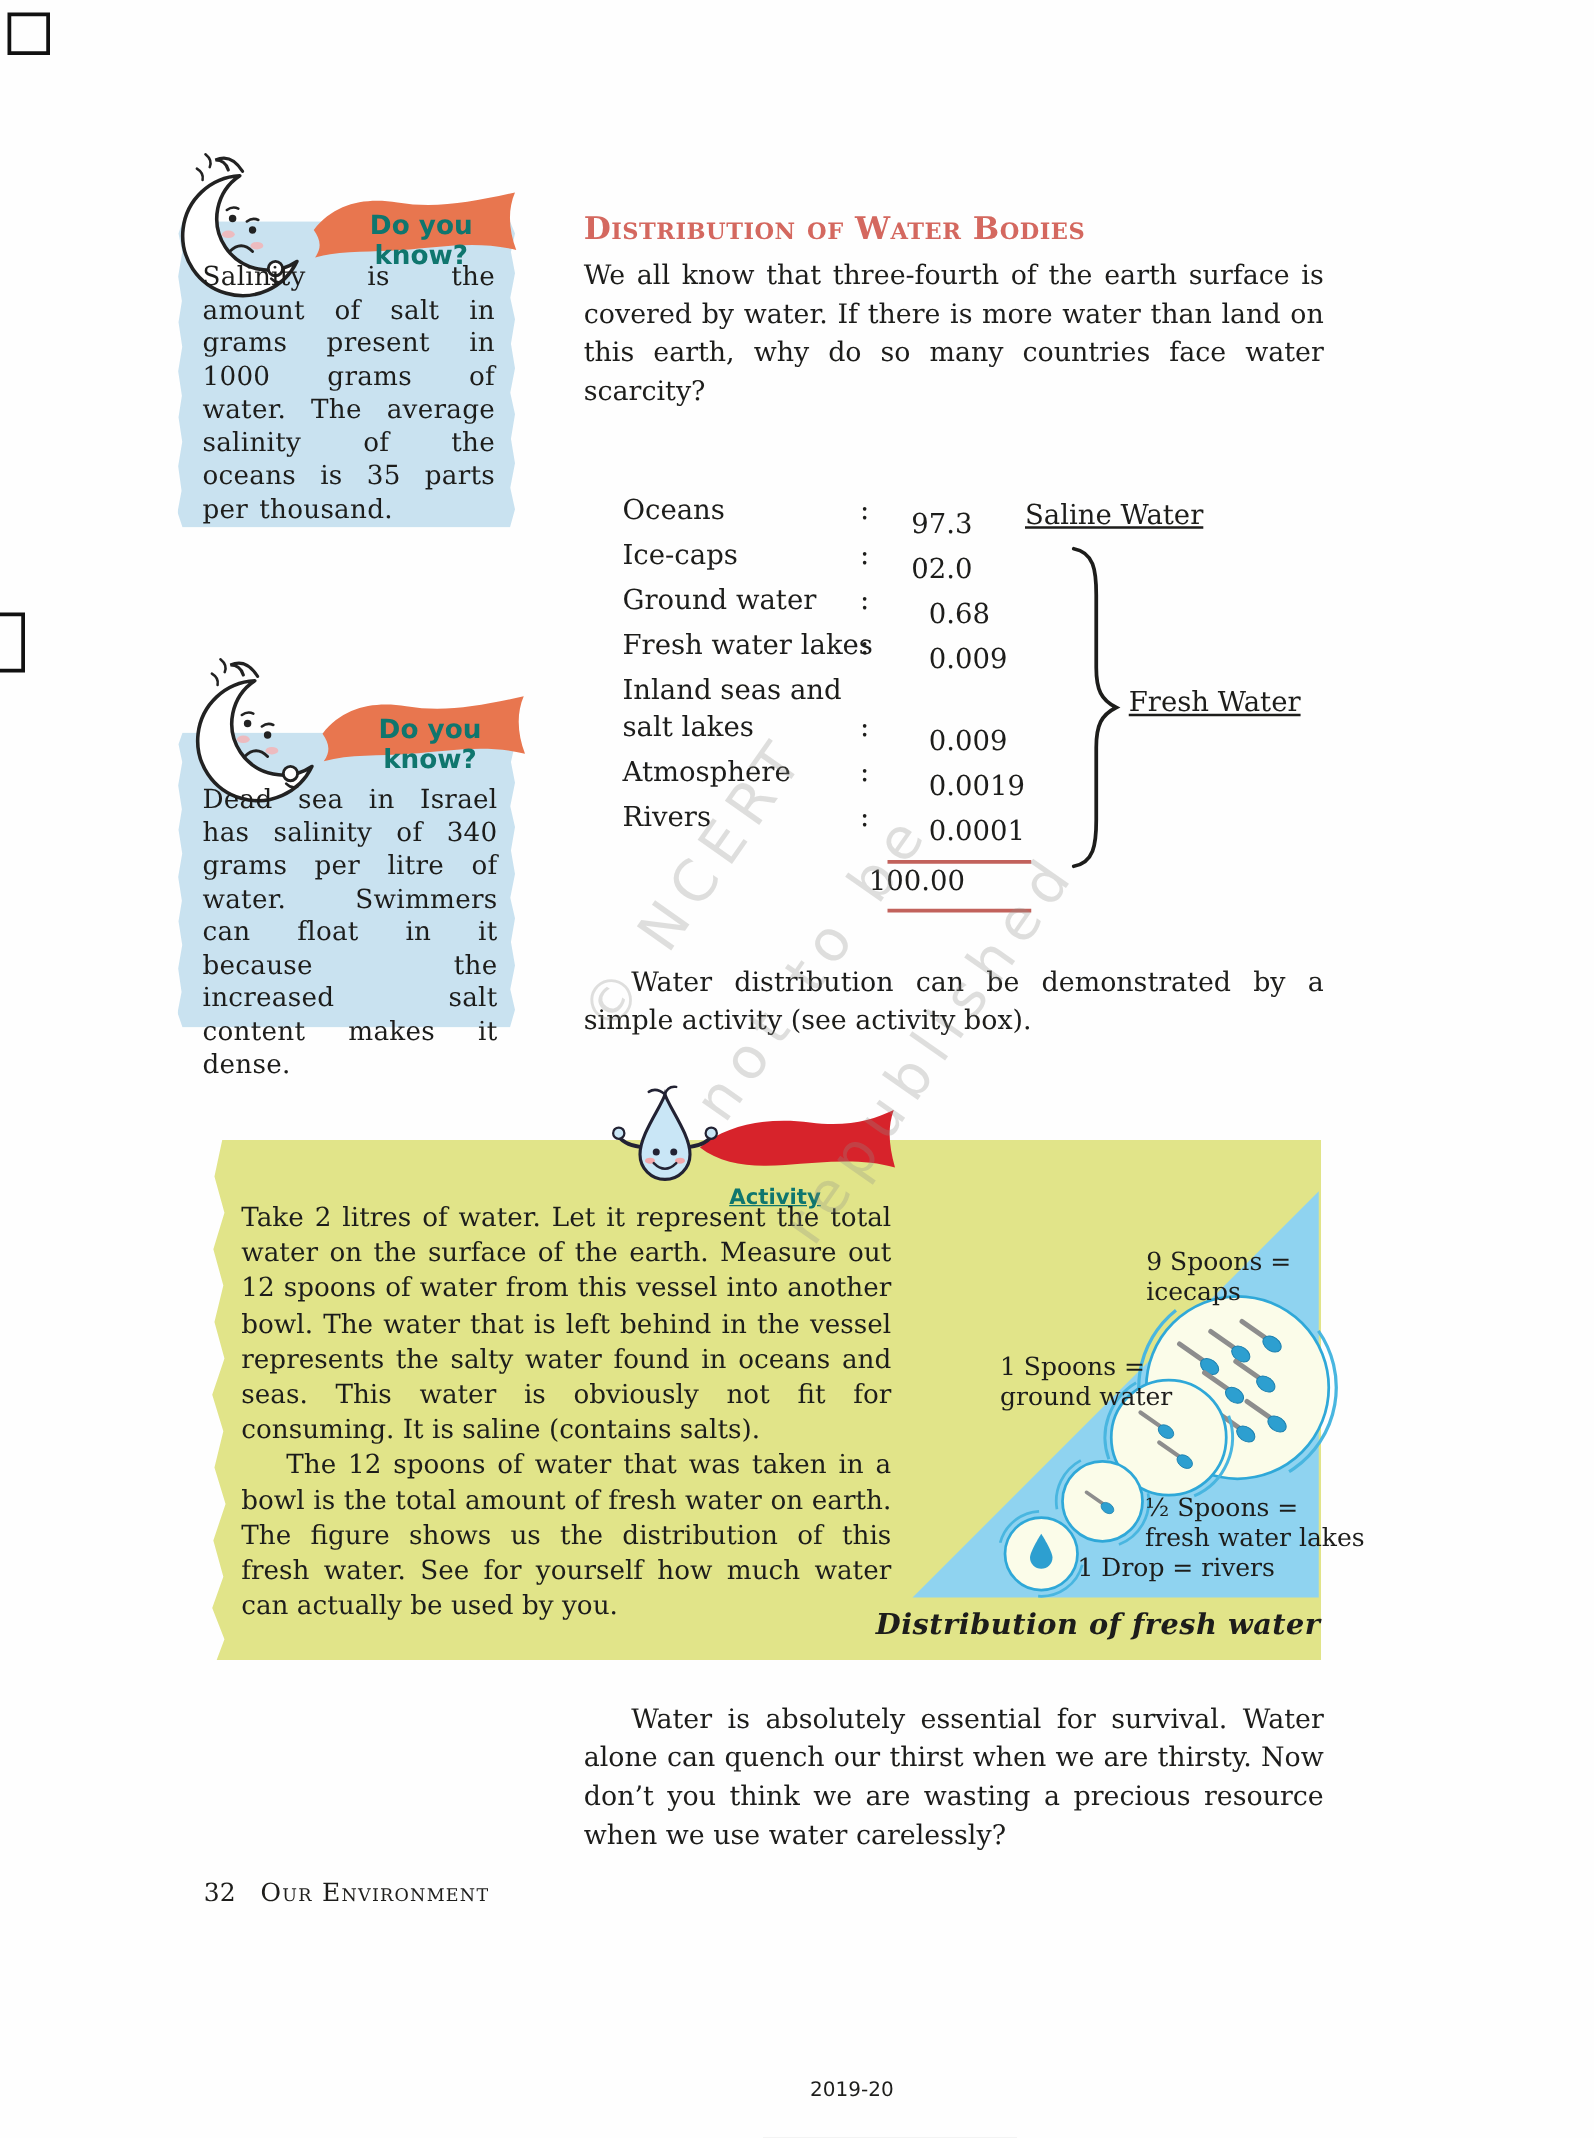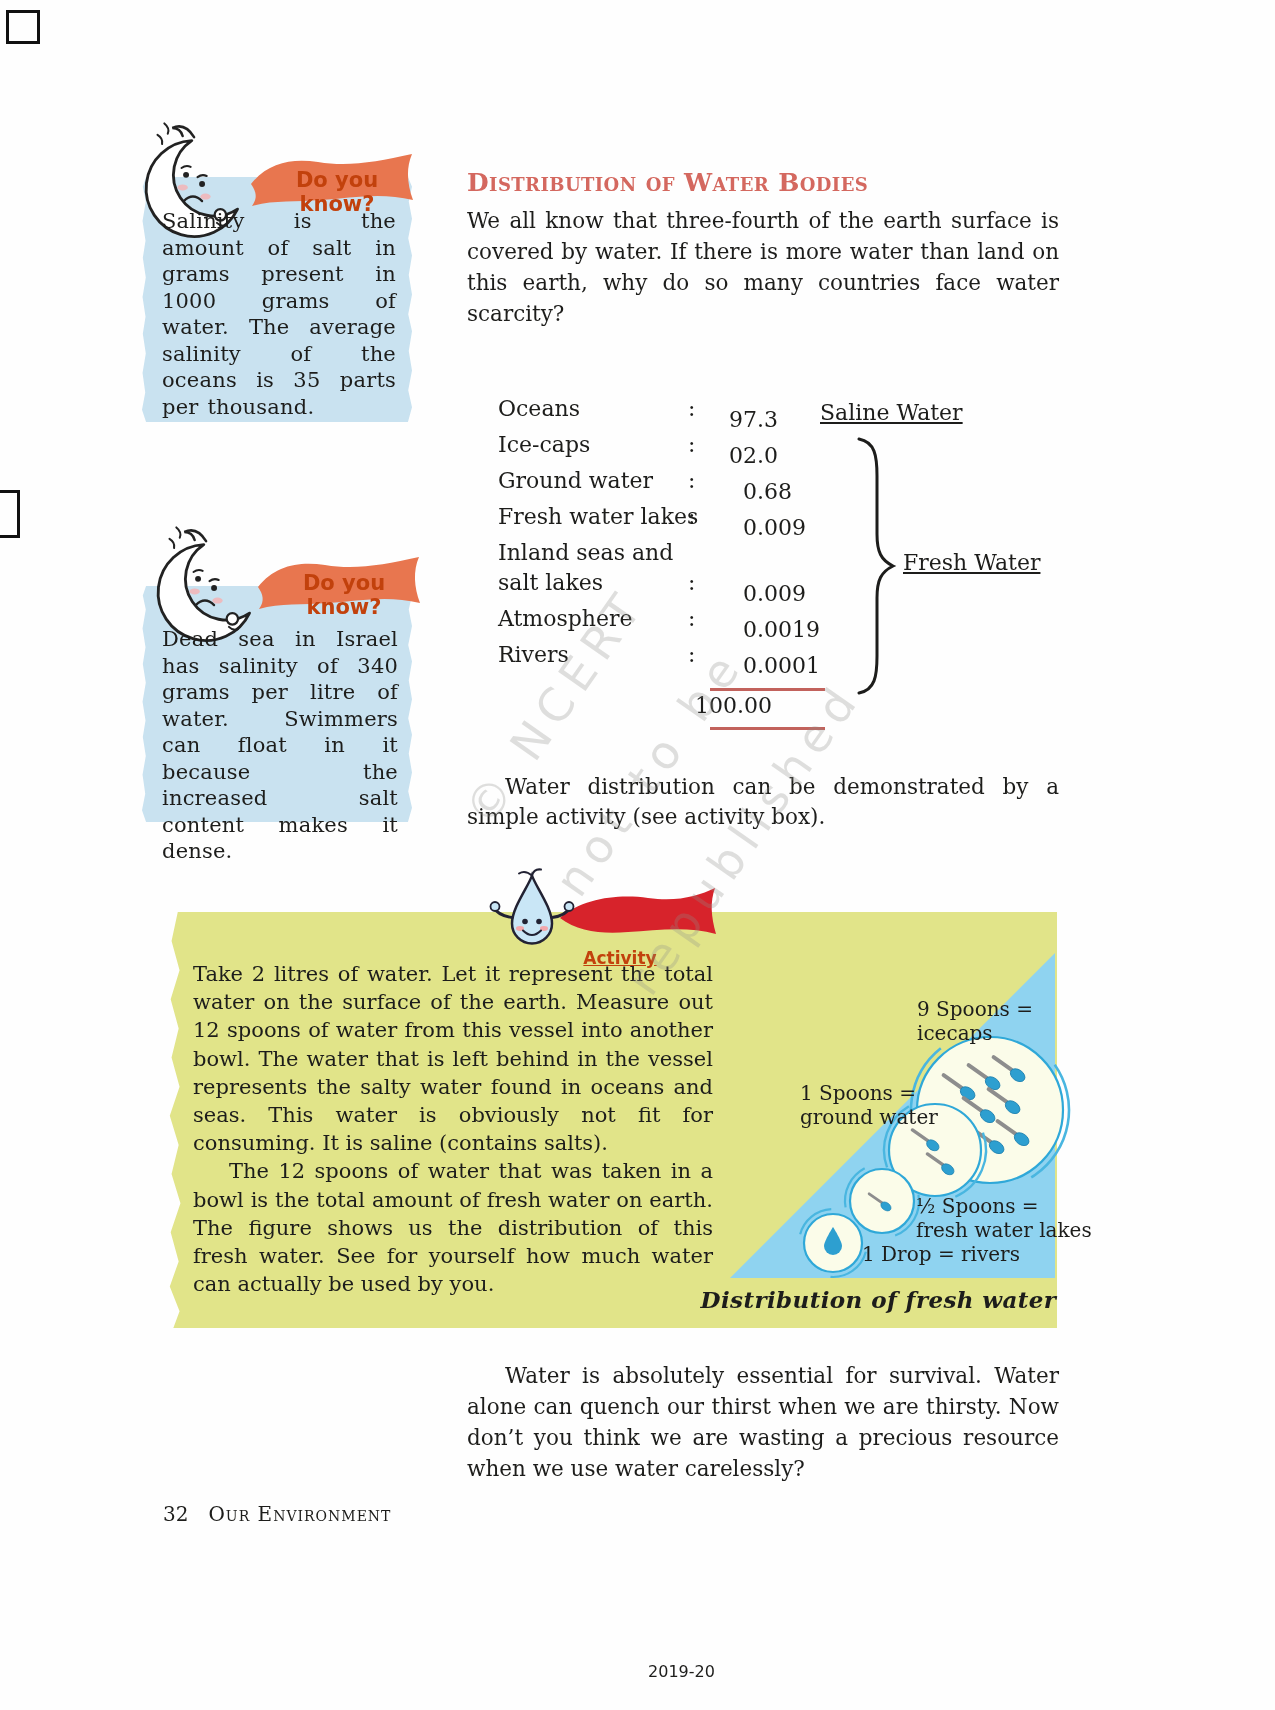--- a/index.html
+++ b/index.html
@@ -5,21 +5,21 @@
   html,body{margin:0;padding:0;background:#e9e9e9;}
   #page{position:relative;width:1275px;height:1710px;background:#fefefe;overflow:hidden;
         font-family:"DejaVu Serif","Liberation Serif",serif;color:#1d1d1b;}
   
   .regmark{position:absolute;border:3px solid #111;background:transparent;}
   
   .dyk-box{position:absolute;background:#c9e2f0;
     clip-path:polygon(1.5% 0,98.5% 0,100% 4%,98.8% 10%,100% 17%,98.6% 25%,100% 32%,98.8% 40%,100% 48%,98.6% 56%,100% 63%,98.8% 71%,100% 79%,98.6% 87%,100% 94%,98.5% 100%,1.5% 100%,0 95%,1.2% 88%,0.2% 80%,1.4% 72%,0.3% 64%,1.3% 57%,0.2% 49%,1.4% 41%,0.3% 33%,1.3% 26%,0.2% 18%,1.4% 10%,0.3% 4%);}
   .dyk-text{position:absolute;font-size:21px;line-height:26.5px;text-align:justify;letter-spacing:.2px;word-spacing:2px;}
   .ribbon-label{position:absolute;font-family:"DejaVu Sans","Liberation Sans",sans-serif;
-    font-weight:bold;color:#c2410c;text-align:center;}
+    font-weight:bold;color:#0f766e;text-align:center;}
   
   .heading{position:absolute;font-variant:small-caps;font-weight:bold;font-size:25px;color:#d4685f;letter-spacing:.4px;}
   .bodytext{position:absolute;font-size:21.5px;line-height:31px;text-align:justify;}
   .bodytext p{margin:0;}
   .bodytext p.indent{text-indent:38px;}
   
   #table-rows{position:absolute;left:498px;top:396px;width:470px;}
   .tline{position:relative;height:36px;font-size:22px;}
   .tlabel-only{height:30px;}
   .tlab{position:absolute;left:0;}

